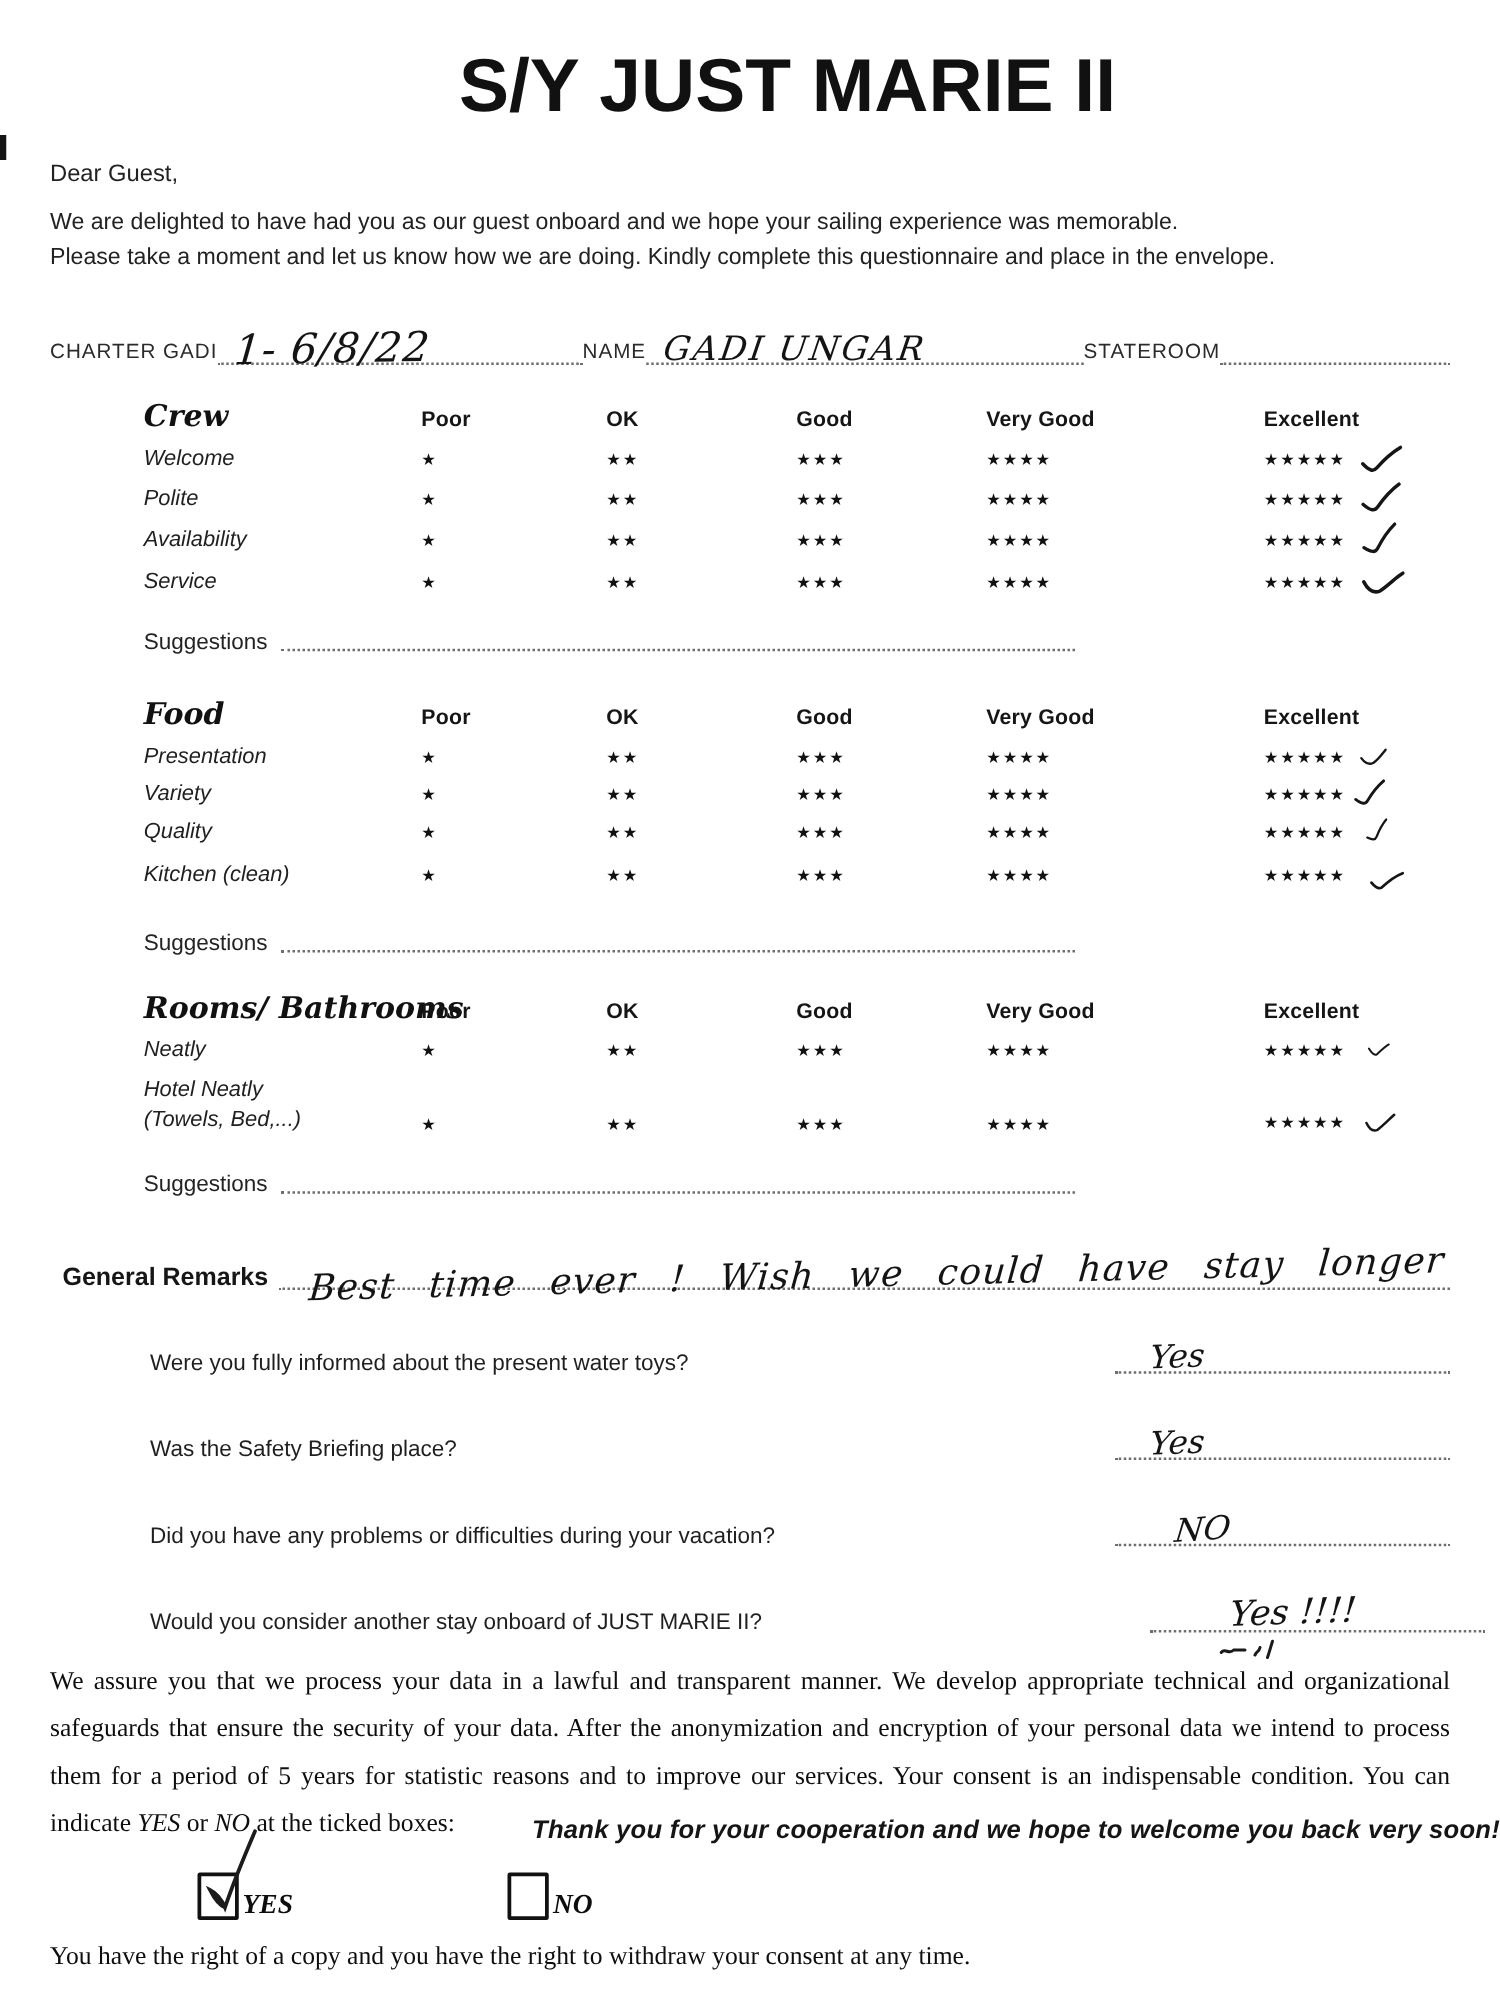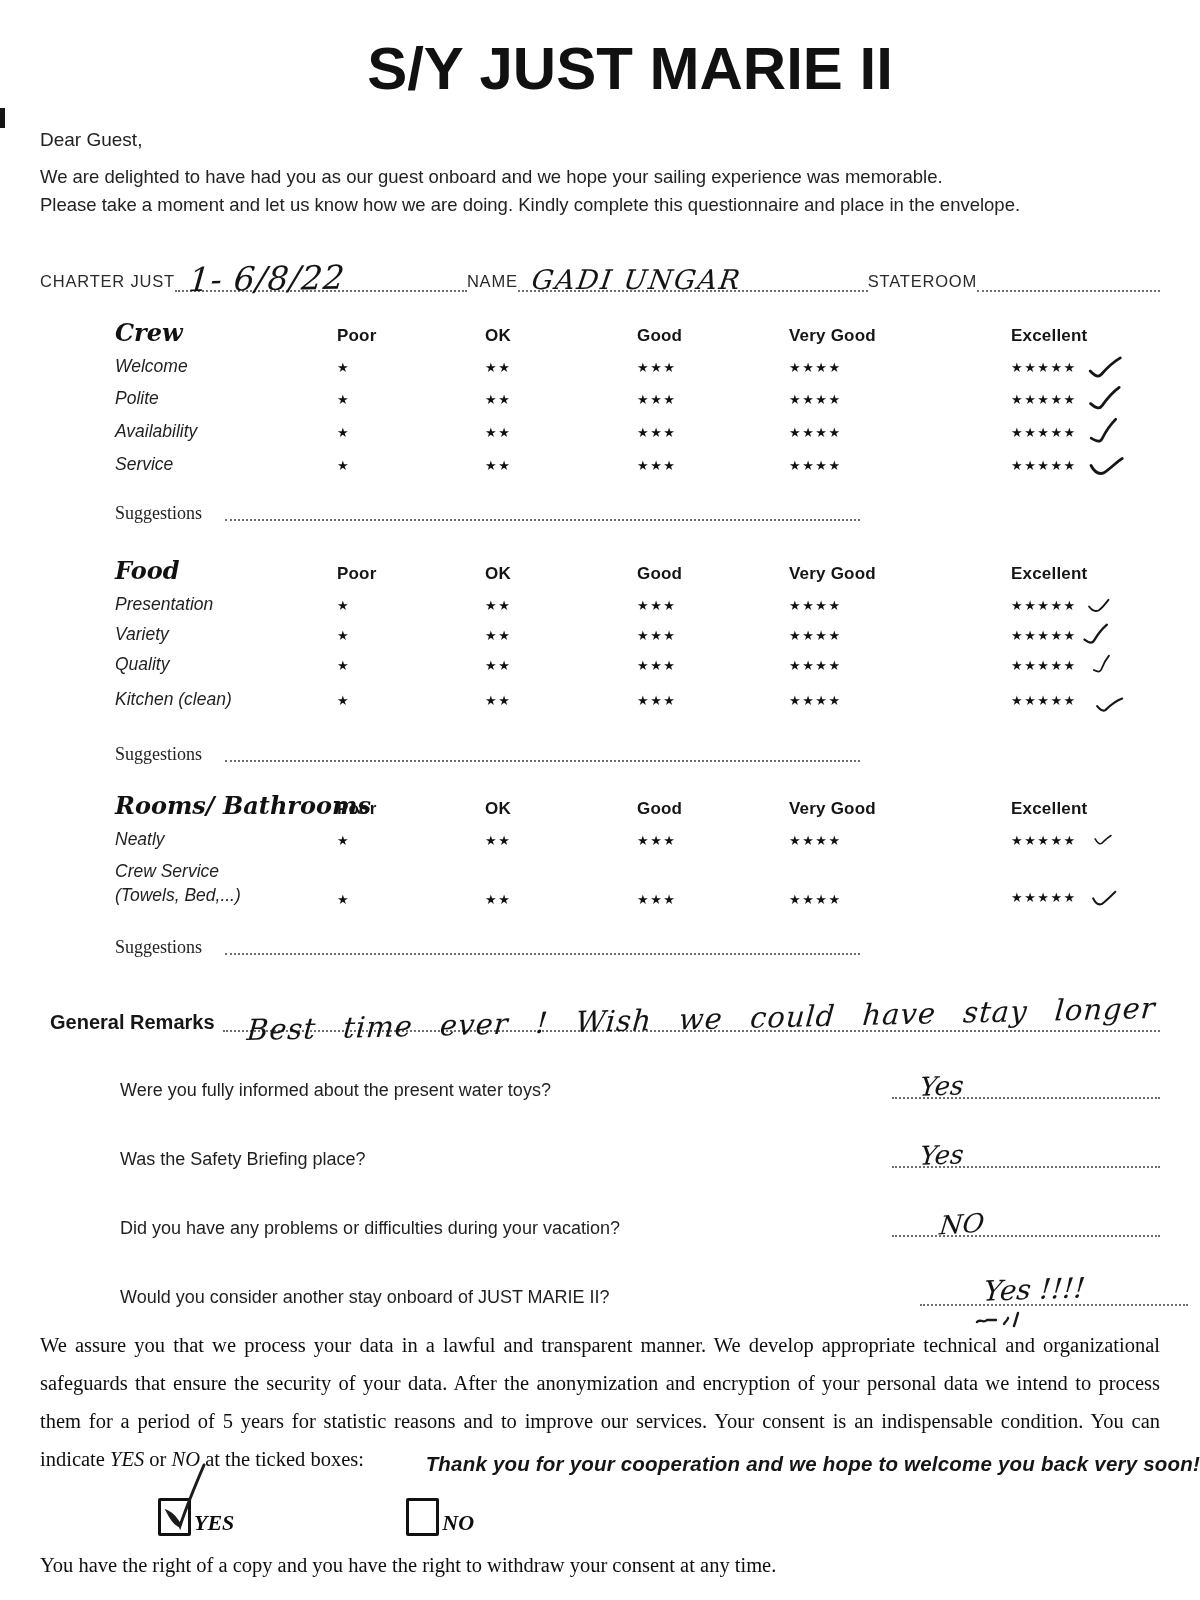--- a/index.html
+++ b/index.html
@@ -80,21 +80,21 @@
     font-size:24px; color:#111;
     white-space:nowrap;
   }
   .row2 { align-items:flex-end; }
   .lbl2 { font-size:17.5px; line-height:24px; }
 
   .chk { margin-left:10px; overflow:visible; }
   .chk path { stroke:#161616; stroke-width:2.8; fill:none; stroke-linecap:round; }
 
   .suggest { display:flex; align-items:flex-end; margin-top:26px; }
-  .sg-label { font-size:18px; color:#232323; width:110px;font-family:Liberation Serif, serif; }
+  .sg-label { font-size:18px; color:#232323; width:110px; }
   .sg-line { width:635px; margin-bottom:3px; }
 
   
   .remarks { display:flex; align-items:flex-end; margin-top:30px; margin-left:10px; height:46px; }
   .rm-label { font-size:20px; font-weight:bold; white-space:nowrap; color:#161616; }
   .rm-line { flex:1; margin-left:8px; margin-bottom:2px; }
   .hw-remarks {
     bottom:-4px; left:24px; font-size:29px;
     word-spacing:17px; letter-spacing:1px;
     transform:rotate(-1.4deg) skewX(-6deg);
@@ -160,21 +160,21 @@
   <div class="title">S/Y JUST MARIE II</div>
 
   <div class="greeting">Dear Guest,</div>
 
   <div class="intro">
     <div>We are delighted to have had you as our guest onboard and we hope your sailing experience was memorable.</div>
     <div>Please take a moment and let us know how we are doing. Kindly complete this questionnaire and place in the envelope.</div>
   </div>
 
   <div class="charter">
-    <span class="flabel">CHARTER JUST</span>
+    <span class="flabel">CHARTER GADI</span>
     <span class="dotline seg-week">
       <span class="hand hw-week">1- 6/8/22</span>
     </span>
     <span class="flabel">NAME</span>
     <span class="dotline seg-name">
       <span class="hand hw-name">GADI UNGAR</span>
     </span>
     <span class="flabel">STATEROOM</span>
     <span class="dotline seg-stateroom"></span>
   </div>
@@ -330,21 +330,21 @@
       <div class="c c4">★★★★</div>
       <div class="c c5">
         <span>★★★★★</span>
         <svg class="chk" width="20" height="14" viewBox="0 0 36 22" style="transform:rotate(-4deg); margin-left:16px">
             <path d="M4 8 C8 16, 11 19, 15 17 C21 12, 27 7, 33 4"></path>
           </svg>
       </div>
     </div>
     <div class="r-row row2">
       <div class="c-label">
-        <div class="lbl2">Crew Service</div>
+        <div class="lbl2">Hotel Neatly</div>
         <div class="lbl2">(Towels, Bed,...)</div>
       </div>
       <div class="c c1">★</div>
       <div class="c c2">★★</div>
       <div class="c c3">★★★</div>
       <div class="c c4">★★★★</div>
       <div class="c c5">
         <span>★★★★★</span>
         <svg class="chk" width="26" height="18" viewBox="0 0 36 22" style="transform:rotate(-2deg); margin-left:14px">
             <path d="M3 11 C6 18, 10 21, 15 19 C22 14, 28 8, 34 3"></path>

